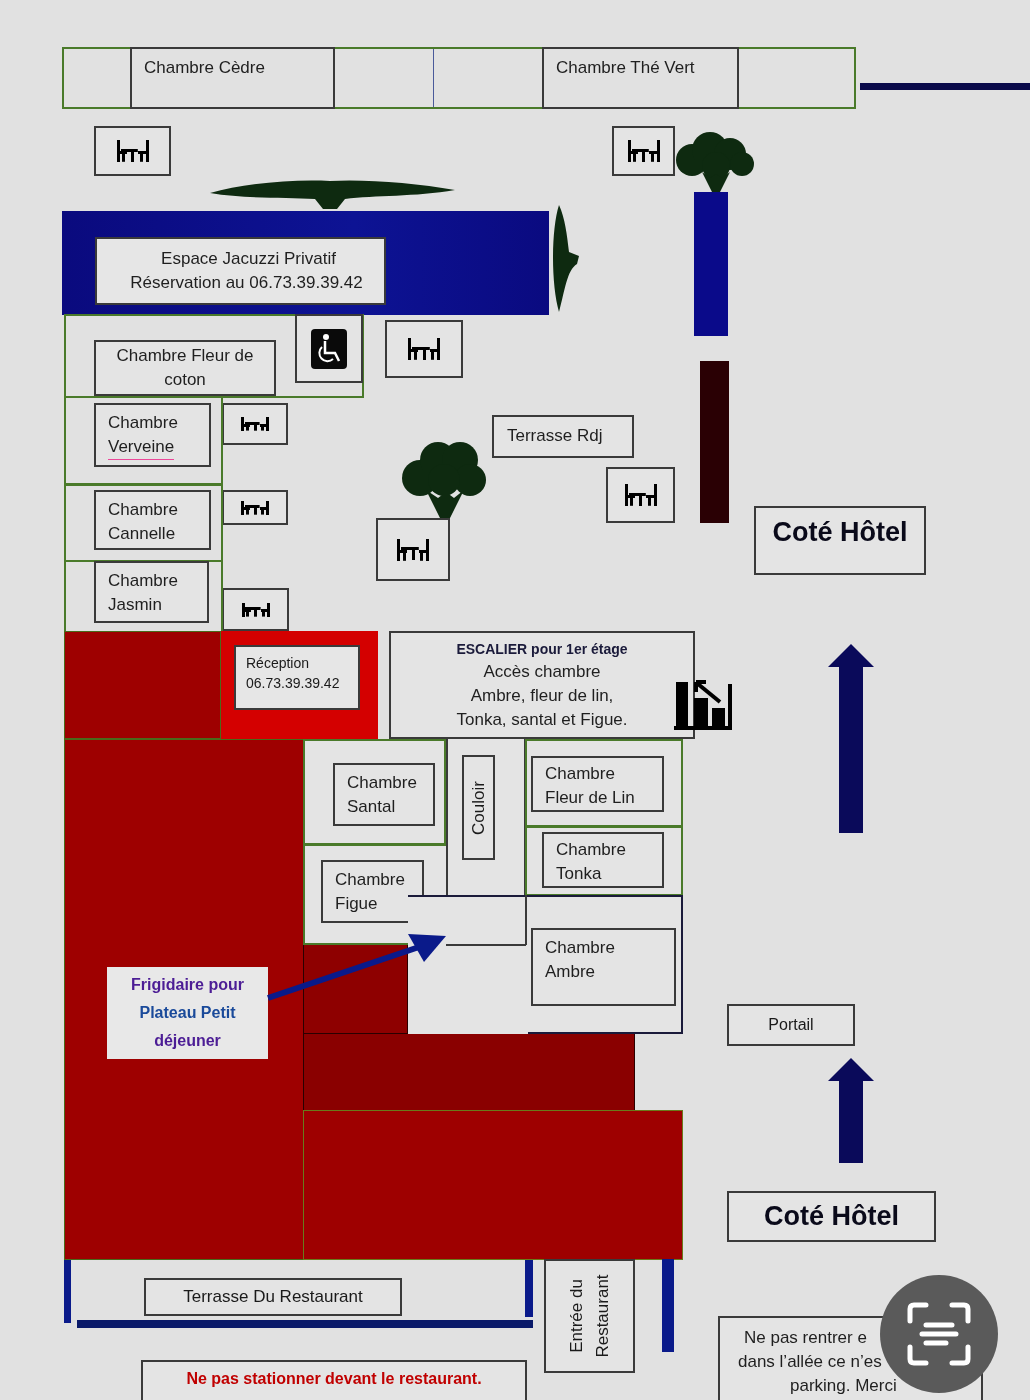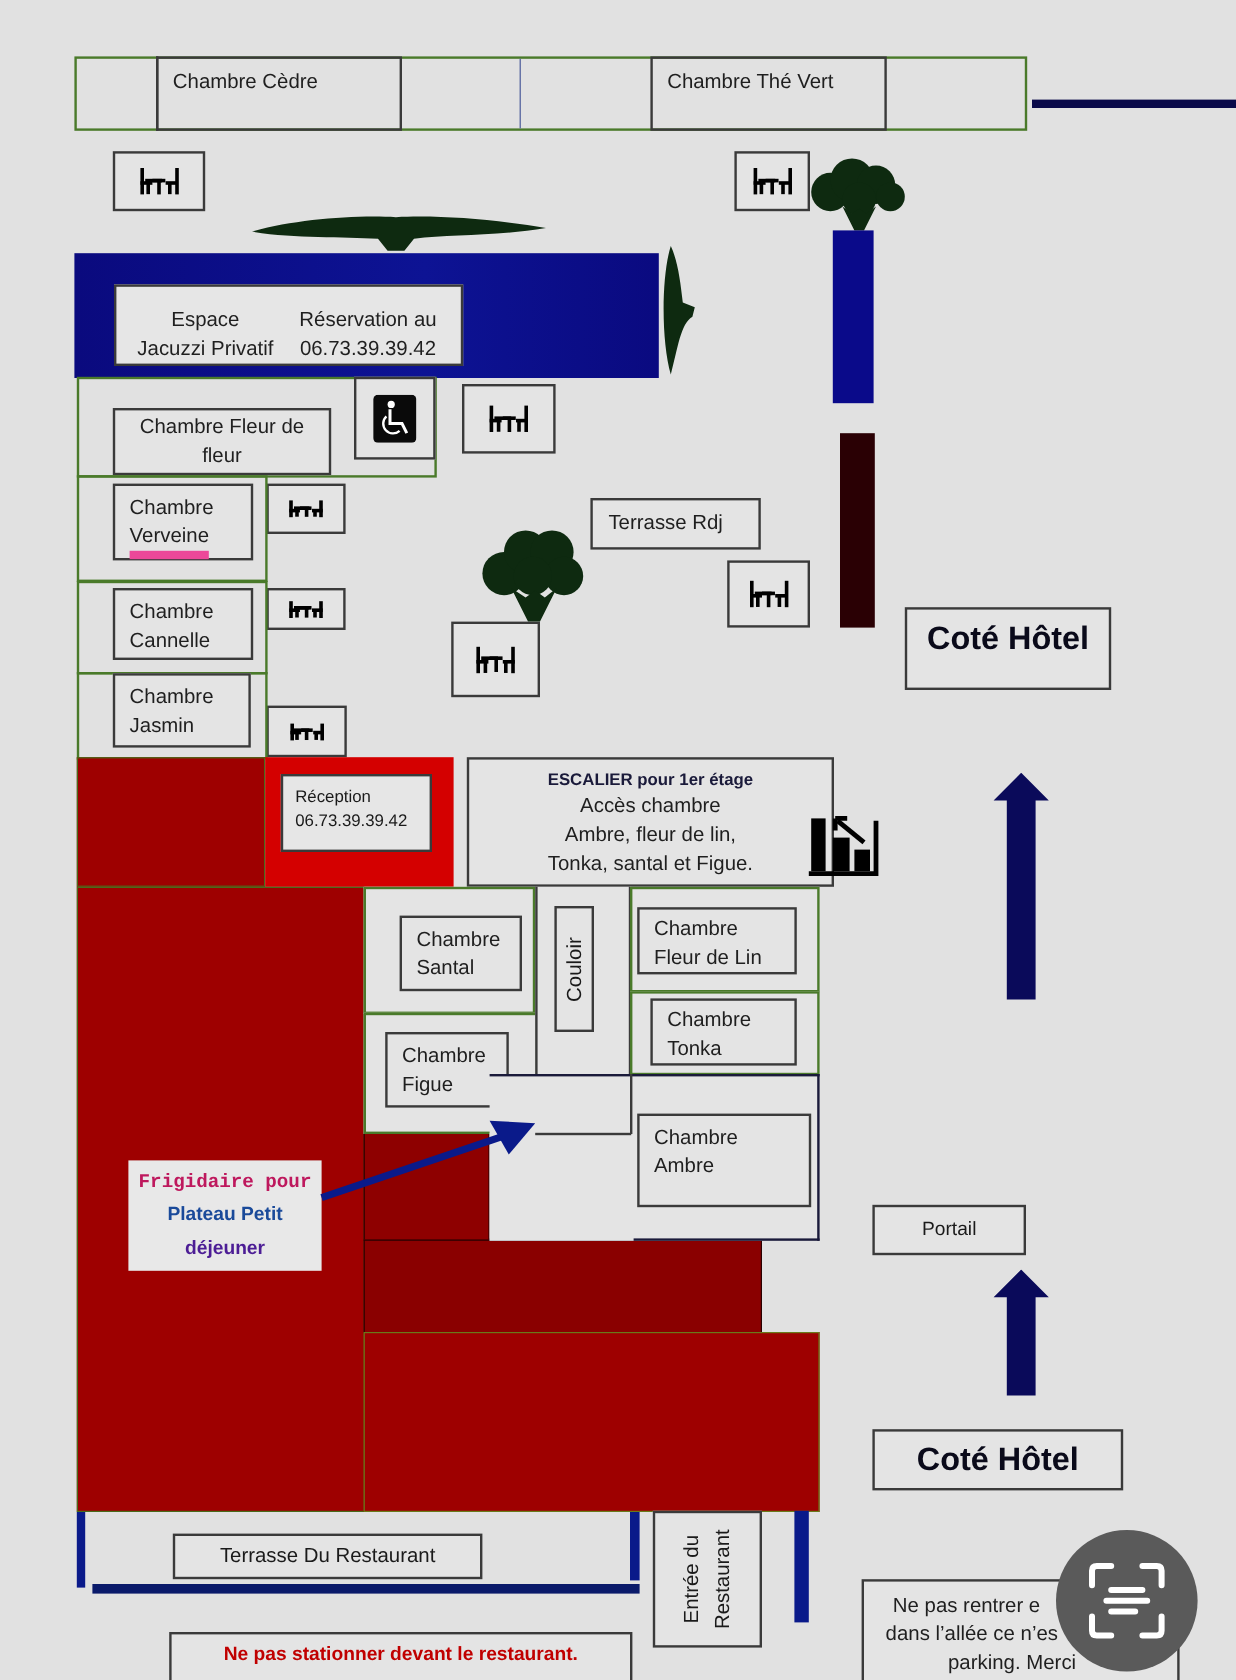--- a/index.html
+++ b/index.html
@@ -71,46 +71,46 @@
 <svg class="abs" style="left:398px;top:438px;" width="92" height="82" viewBox="0 0 92 82">
   <circle cx="22" cy="40" r="18" fill="#0e2a10"></circle>
     <circle cx="40" cy="22" r="18" fill="#0e2a10"></circle>
   <circle cx="62" cy="22" r="18" fill="#0e2a10"></circle>
     <circle cx="72" cy="42" r="16" fill="#0e2a10"></circle>
   <circle cx="46" cy="42" r="16" fill="#0e2a10"></circle>
   <path d="M28 52 L42 80 L52 80 L66 52 L56 60 L48 54 L40 60 Z" fill="#0e2a10"></path>
 </svg>
 
 <div class="abs" style="left:62px;top:211px;width:487px;height:104px;background:linear-gradient(90deg,#0a0a7e,#0d1394 60%,#0a0a80);"></div>
-<div class="box center" style="left:95px;top:237px;width:291px;height:68px;background:#e6e6e6;align-items:flex-end;padding-left:12px;">
+<div class="box center" style="left:95px;top:237px;width:291px;height:68px;background:#e6e6e6;flex-direction:column;align-items:center;padding-left:12px;">
   <span class="lbl" style="padding-left:4px;">Espace Jacuzzi Privatif</span>
   <span class="lbl">Réservation au 06.73.39.39.42</span>
 </div>
 
 <div class="abs" style="left:694px;top:192px;width:34px;height:144px;background:#0a0a8a;"></div>
 <div class="abs" style="left:700px;top:361px;width:29px;height:162px;background:#2a0004;"></div>
 
 <div class="gbox" style="left:64px;top:314px;width:300px;height:84px;"></div>
 <div class="box center" style="left:94px;top:340px;width:182px;height:56px;flex-direction:column;">
   <span class="lbl">Chambre Fleur de</span>
-  <span class="lbl">fleur</span>
+  <span class="lbl">coton</span>
 </div>
 <div class="box center" style="left:295px;top:314px;width:68px;height:69px;">
   <svg width="36" height="40" viewBox="0 0 36 40">
     <rect x="0" y="0" width="36" height="40" rx="4" fill="#0a0a0a"></rect>
     <circle cx="15" cy="8" r="3" fill="#fff"></circle>
     <path d="M14 12 L14 24 L24 24 L28 32" stroke="#fff" stroke-width="2.5" fill="none"></path>
     <path d="M11 18 A8 8 0 1 0 22 30" stroke="#fff" stroke-width="2" fill="none"></path>
   </svg>
 </div>
 
 <div class="gbox" style="left:64px;top:396px;width:159px;height:89px;"></div>
 <div class="box" style="left:94px;top:403px;width:117px;height:64px;padding:6px 0 0 12px;">
   <div class="lbl">Chambre</div>
-  <div class="lbl" style="border-bottom:7px solid #ec4899;display:inline-block;">Verveine</div>
+  <div class="lbl" style="border-bottom:1px solid #ec4899;display:inline-block;">Verveine</div>
 </div>
 <div class="gbox" style="left:64px;top:484px;width:159px;height:78px;"></div>
 <div class="box" style="left:94px;top:490px;width:117px;height:60px;padding:6px 0 0 12px;">
   <div class="lbl">Chambre</div>
   <div class="lbl">Cannelle</div>
 </div>
 <div class="gbox" style="left:64px;top:560px;width:159px;height:73px;"></div>
 <div class="box" style="left:94px;top:561px;width:115px;height:62px;padding:6px 0 0 12px;">
   <div class="lbl">Chambre</div>
   <div class="lbl">Jasmin</div>
@@ -176,21 +176,21 @@
 <div class="abs" style="left:408px;top:895px;width:275px;height:139px;border:2px solid #1a1a3a;border-left:none;box-sizing:border-box;background:#e4e4e4;"></div>
 <div class="abs" style="left:408px;top:944px;width:120px;height:90px;background:#e4e4e4;"></div>
 <div class="abs" style="left:446px;top:944px;width:80px;height:2px;background:#3a3a3a;"></div>
 <div class="abs" style="left:525px;top:895px;width:2px;height:50px;background:#3a3a3a;"></div>
 <div class="box" style="left:531px;top:928px;width:145px;height:78px;padding:6px 0 0 12px;">
   <div class="lbl">Chambre</div>
   <div class="lbl">Ambre</div>
 </div>
 
 <div class="box center" style="left:107px;top:967px;width:161px;height:92px;flex-direction:column;background:#e8e8e8;border:none;">
-  <span style="font-size:16px;line-height:28px;color:#be185d;font-weight:bold;font-family:Liberation Mono, monospace;">Frigidaire pour</span>
+  <span style="font-size:16px;line-height:28px;color:#4c1d95;font-weight:bold;">Frigidaire pour</span>
   <span style="font-size:16px;line-height:28px;color:#1a4a9a;font-weight:bold;">Plateau Petit</span>
   <span style="font-size:16px;line-height:28px;color:#4c1d95;font-weight:bold;">déjeuner</span>
 </div>
 <svg class="abs" style="left:262px;top:928px;" width="190" height="76" viewBox="0 0 190 76">
   <path d="M6 70 L160 18" stroke="#0a1a8a" stroke-width="6"></path>
   <path d="M146 6 L184 8 L162 34 Z" fill="#0a1a8a"></path>
 </svg>
 
 <div class="box center" style="left:754px;top:506px;width:172px;height:69px;">
   <span style="font-size:27px;font-weight:bold;color:#0a0a1a;margin-top:-16px;">Coté Hôtel</span>

